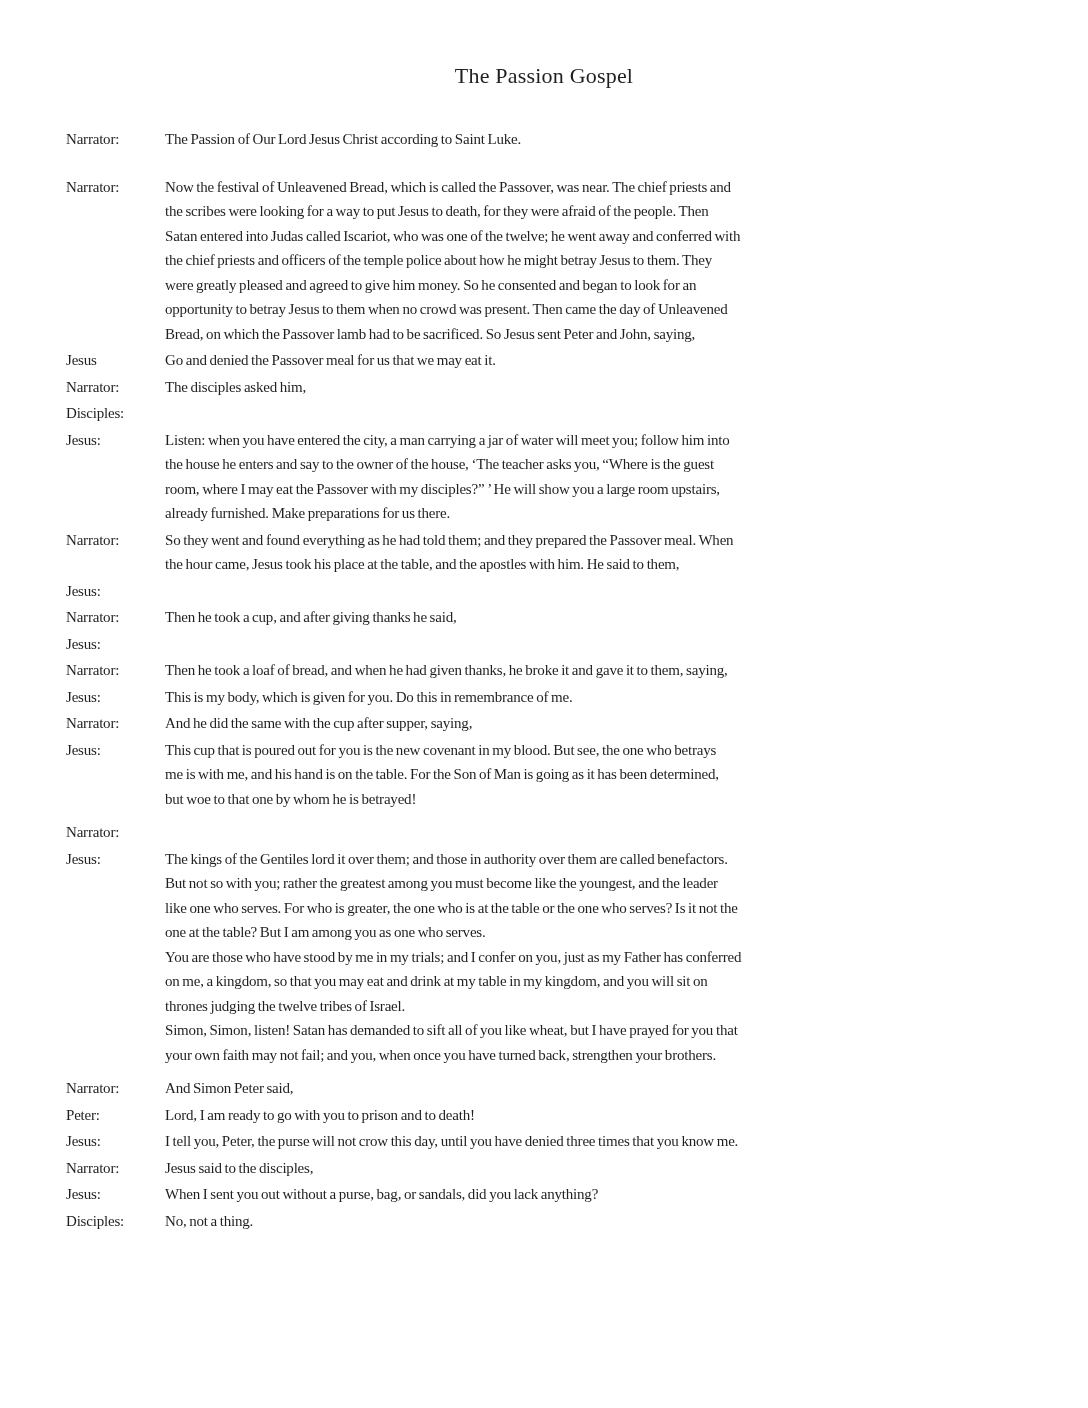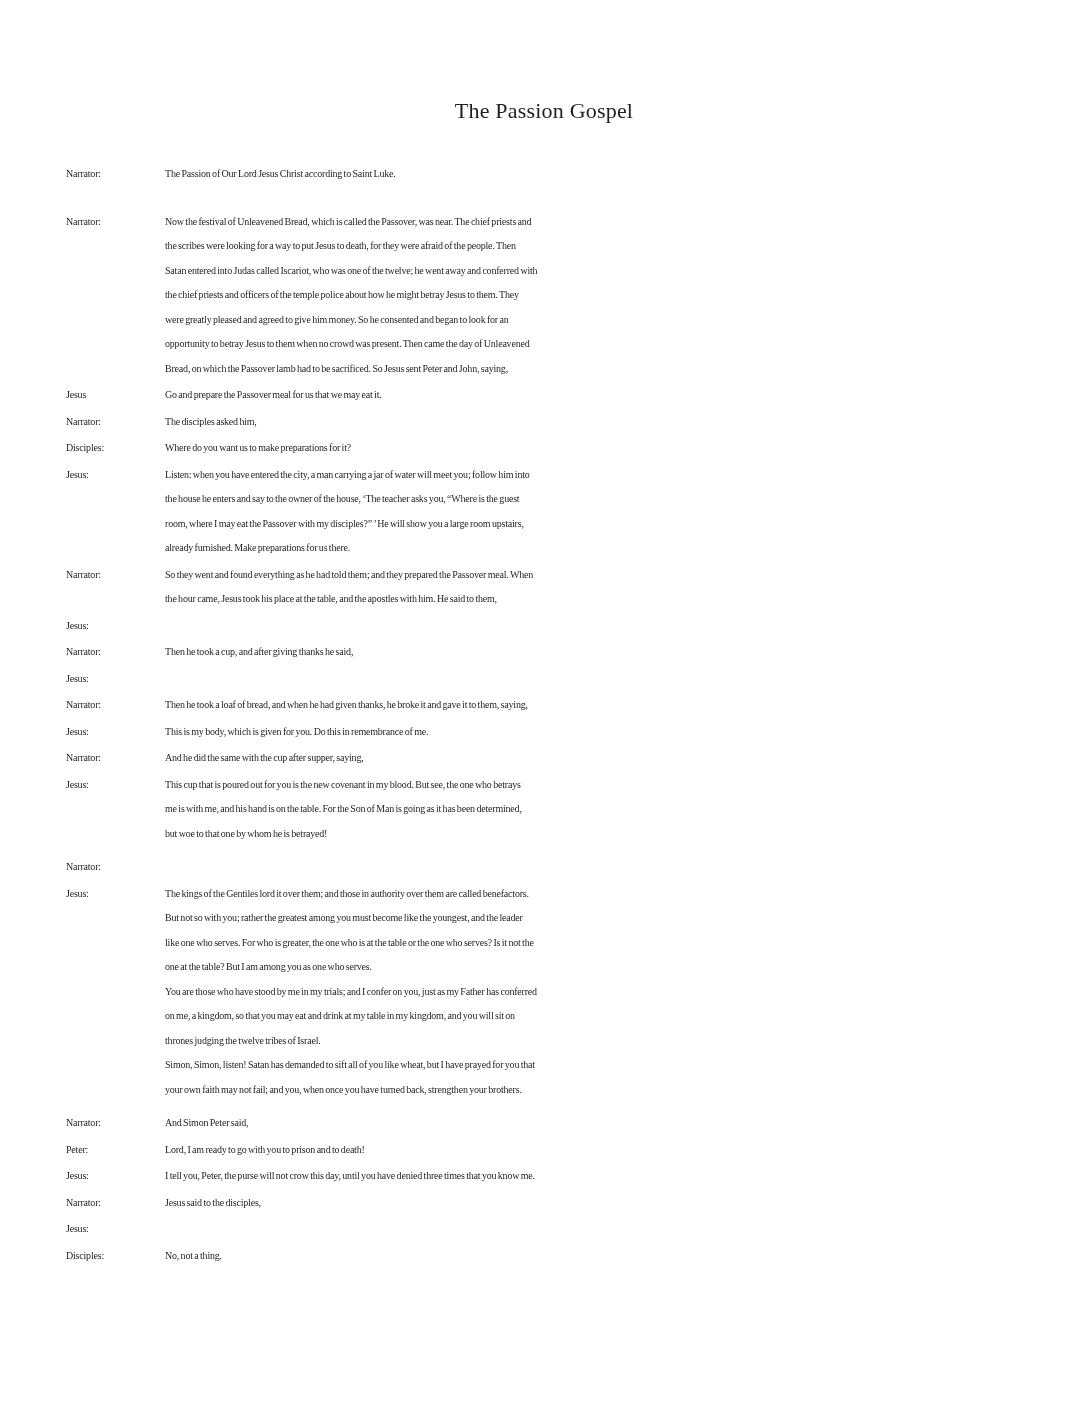--- a/index.html
+++ b/index.html
@@ -11,34 +11,34 @@
     position: relative;
     width: 1088px;
     height: 1408px;
     background: #ffffff;
     overflow: hidden;
     font-family: "Liberation Serif", "DejaVu Serif", serif;
     color: #1f1f1f;
   }
   .title {
     margin: 0;
-    padding-top: 98px;
+    padding-top: 63px;
     text-align: center;
     font-size: 22px;
     line-height: 26px;
     font-weight: normal;
     letter-spacing: 0.2px;
   }
   .script-body {
     margin-top: 38px;
   }
   .row {
     display: flex;
     margin: 0 0 2px 66px;
-    font-size: 10px;
+    font-size: 15px;
     line-height: 24.5px;
     letter-spacing: -0.2px;
     word-spacing: -0.8px;
   }
   .row.gap-small { margin-top: 9px; }
   .row.gap-large { margin-top: 23px; }
   .speaker {
     flex: none;
     width: 99px;
   }
@@ -64,31 +64,30 @@
 the scribes were looking for a way to put Jesus to death, for they were afraid of the people. Then
 Satan entered into Judas called Iscariot, who was one of the twelve; he went away and conferred with
 the chief priests and officers of the temple police about how he might betray Jesus to them. They
 were greatly pleased and agreed to give him money. So he consented and began to look for an
 opportunity to betray Jesus to them when no crowd was present. Then came the day of Unleavened
 Bread, on which the Passover lamb had to be sacrificed. So Jesus sent Peter and John, saying,</div>
   </div>
 
   <div class="row">
     <div class="speaker">Jesus</div>
-    <div class="speech">Go and prepare the Passover meal for us that we may eat it.</div>
+    <div class="speech">Go and denied the Passover meal for us that we may eat it.</div>
   </div>
 
   <div class="row">
     <div class="speaker">Narrator:</div>
     <div class="speech">The disciples asked him,</div>
   </div>
 
   <div class="row">
     <div class="speaker">Disciples:</div>
-    <div class="speech">Where do you want us to make preparations for it?</div>
   </div>
 
   <div class="row">
     <div class="speaker">Jesus:</div>
     <div class="speech">Listen: when you have entered the city, a man carrying a jar of water will meet you; follow him into
 the house he enters and say to the owner of the house, ‘The teacher asks you, “Where is the guest
 room, where I may eat the Passover with my disciples?” ’ He will show you a large room upstairs,
 already furnished. Make preparations for us there.</div>
   </div>
 
@@ -165,20 +164,21 @@
     <div class="speech">I tell you, Peter, the purse will not crow this day, until you have denied three times that you know me.</div>
   </div>
 
   <div class="row">
     <div class="speaker">Narrator:</div>
     <div class="speech">Jesus said to the disciples,</div>
   </div>
 
   <div class="row">
     <div class="speaker">Jesus:</div>
+    <div class="speech">When I sent you out without a purse, bag, or sandals, did you lack anything?</div>
   </div>
 
   <div class="row">
     <div class="speaker">Disciples:</div>
     <div class="speech">No, not a thing.</div>
   </div>
 </div>
 </div>
 
 </body></html>

